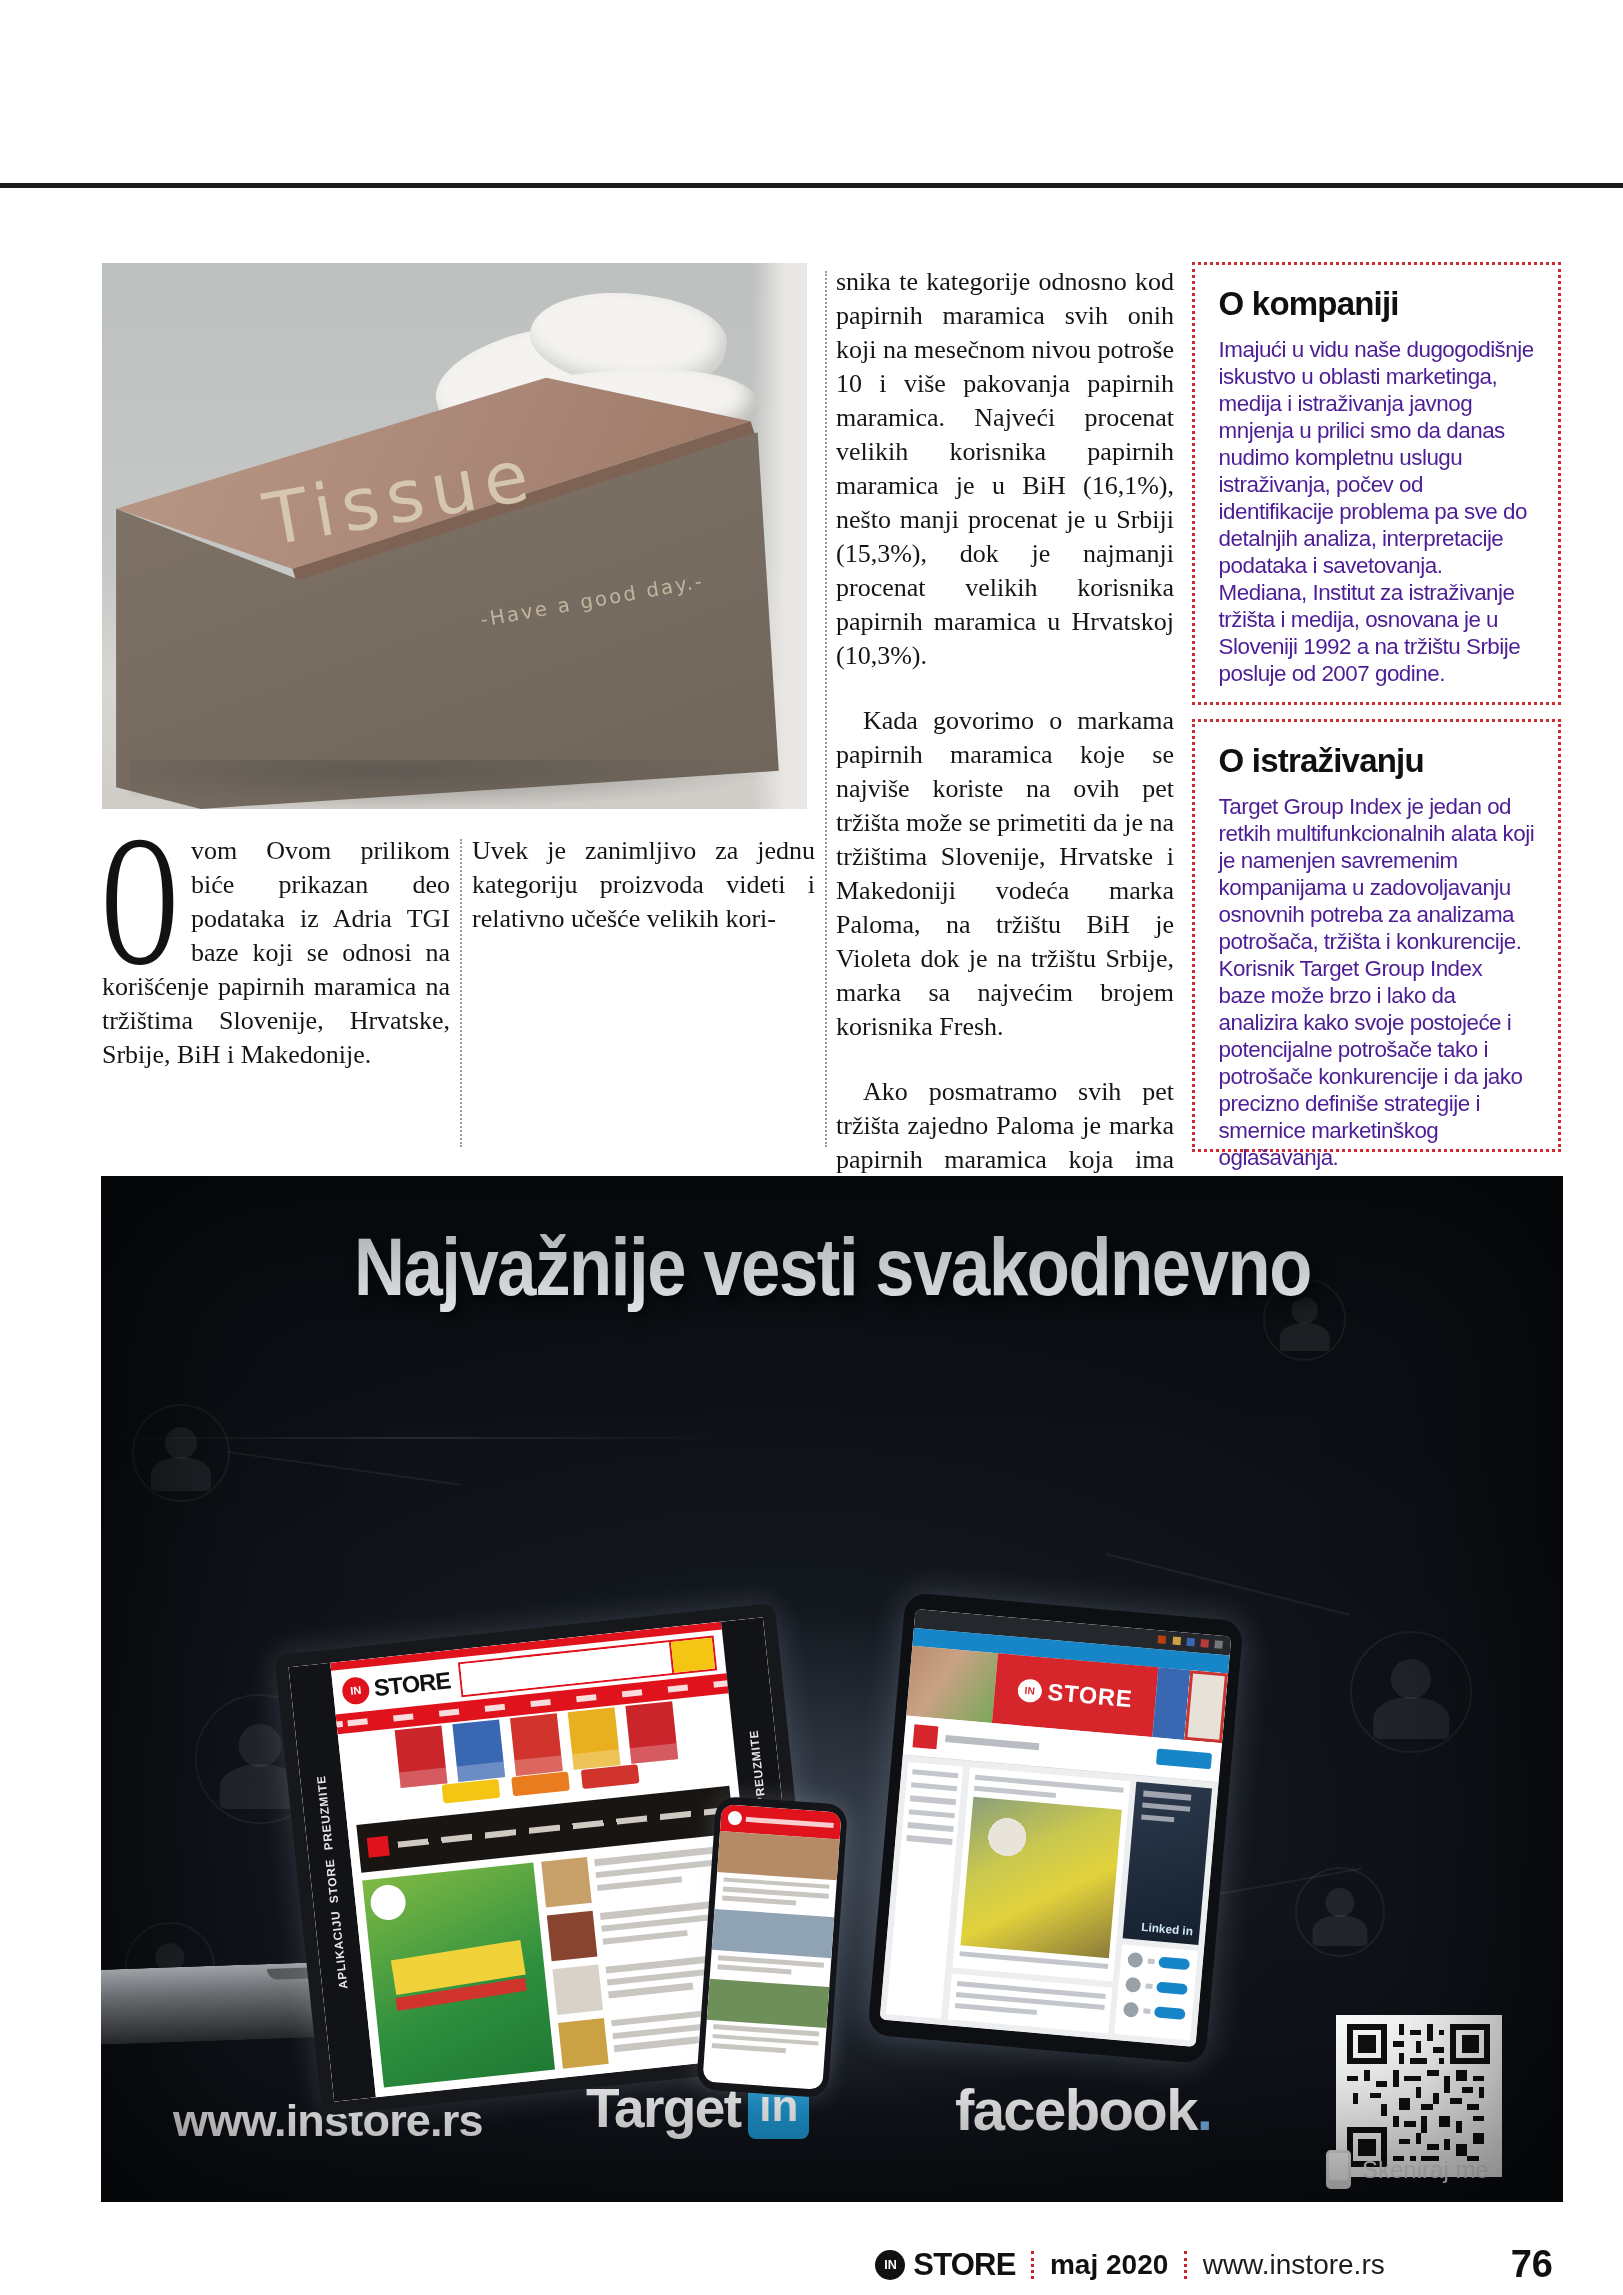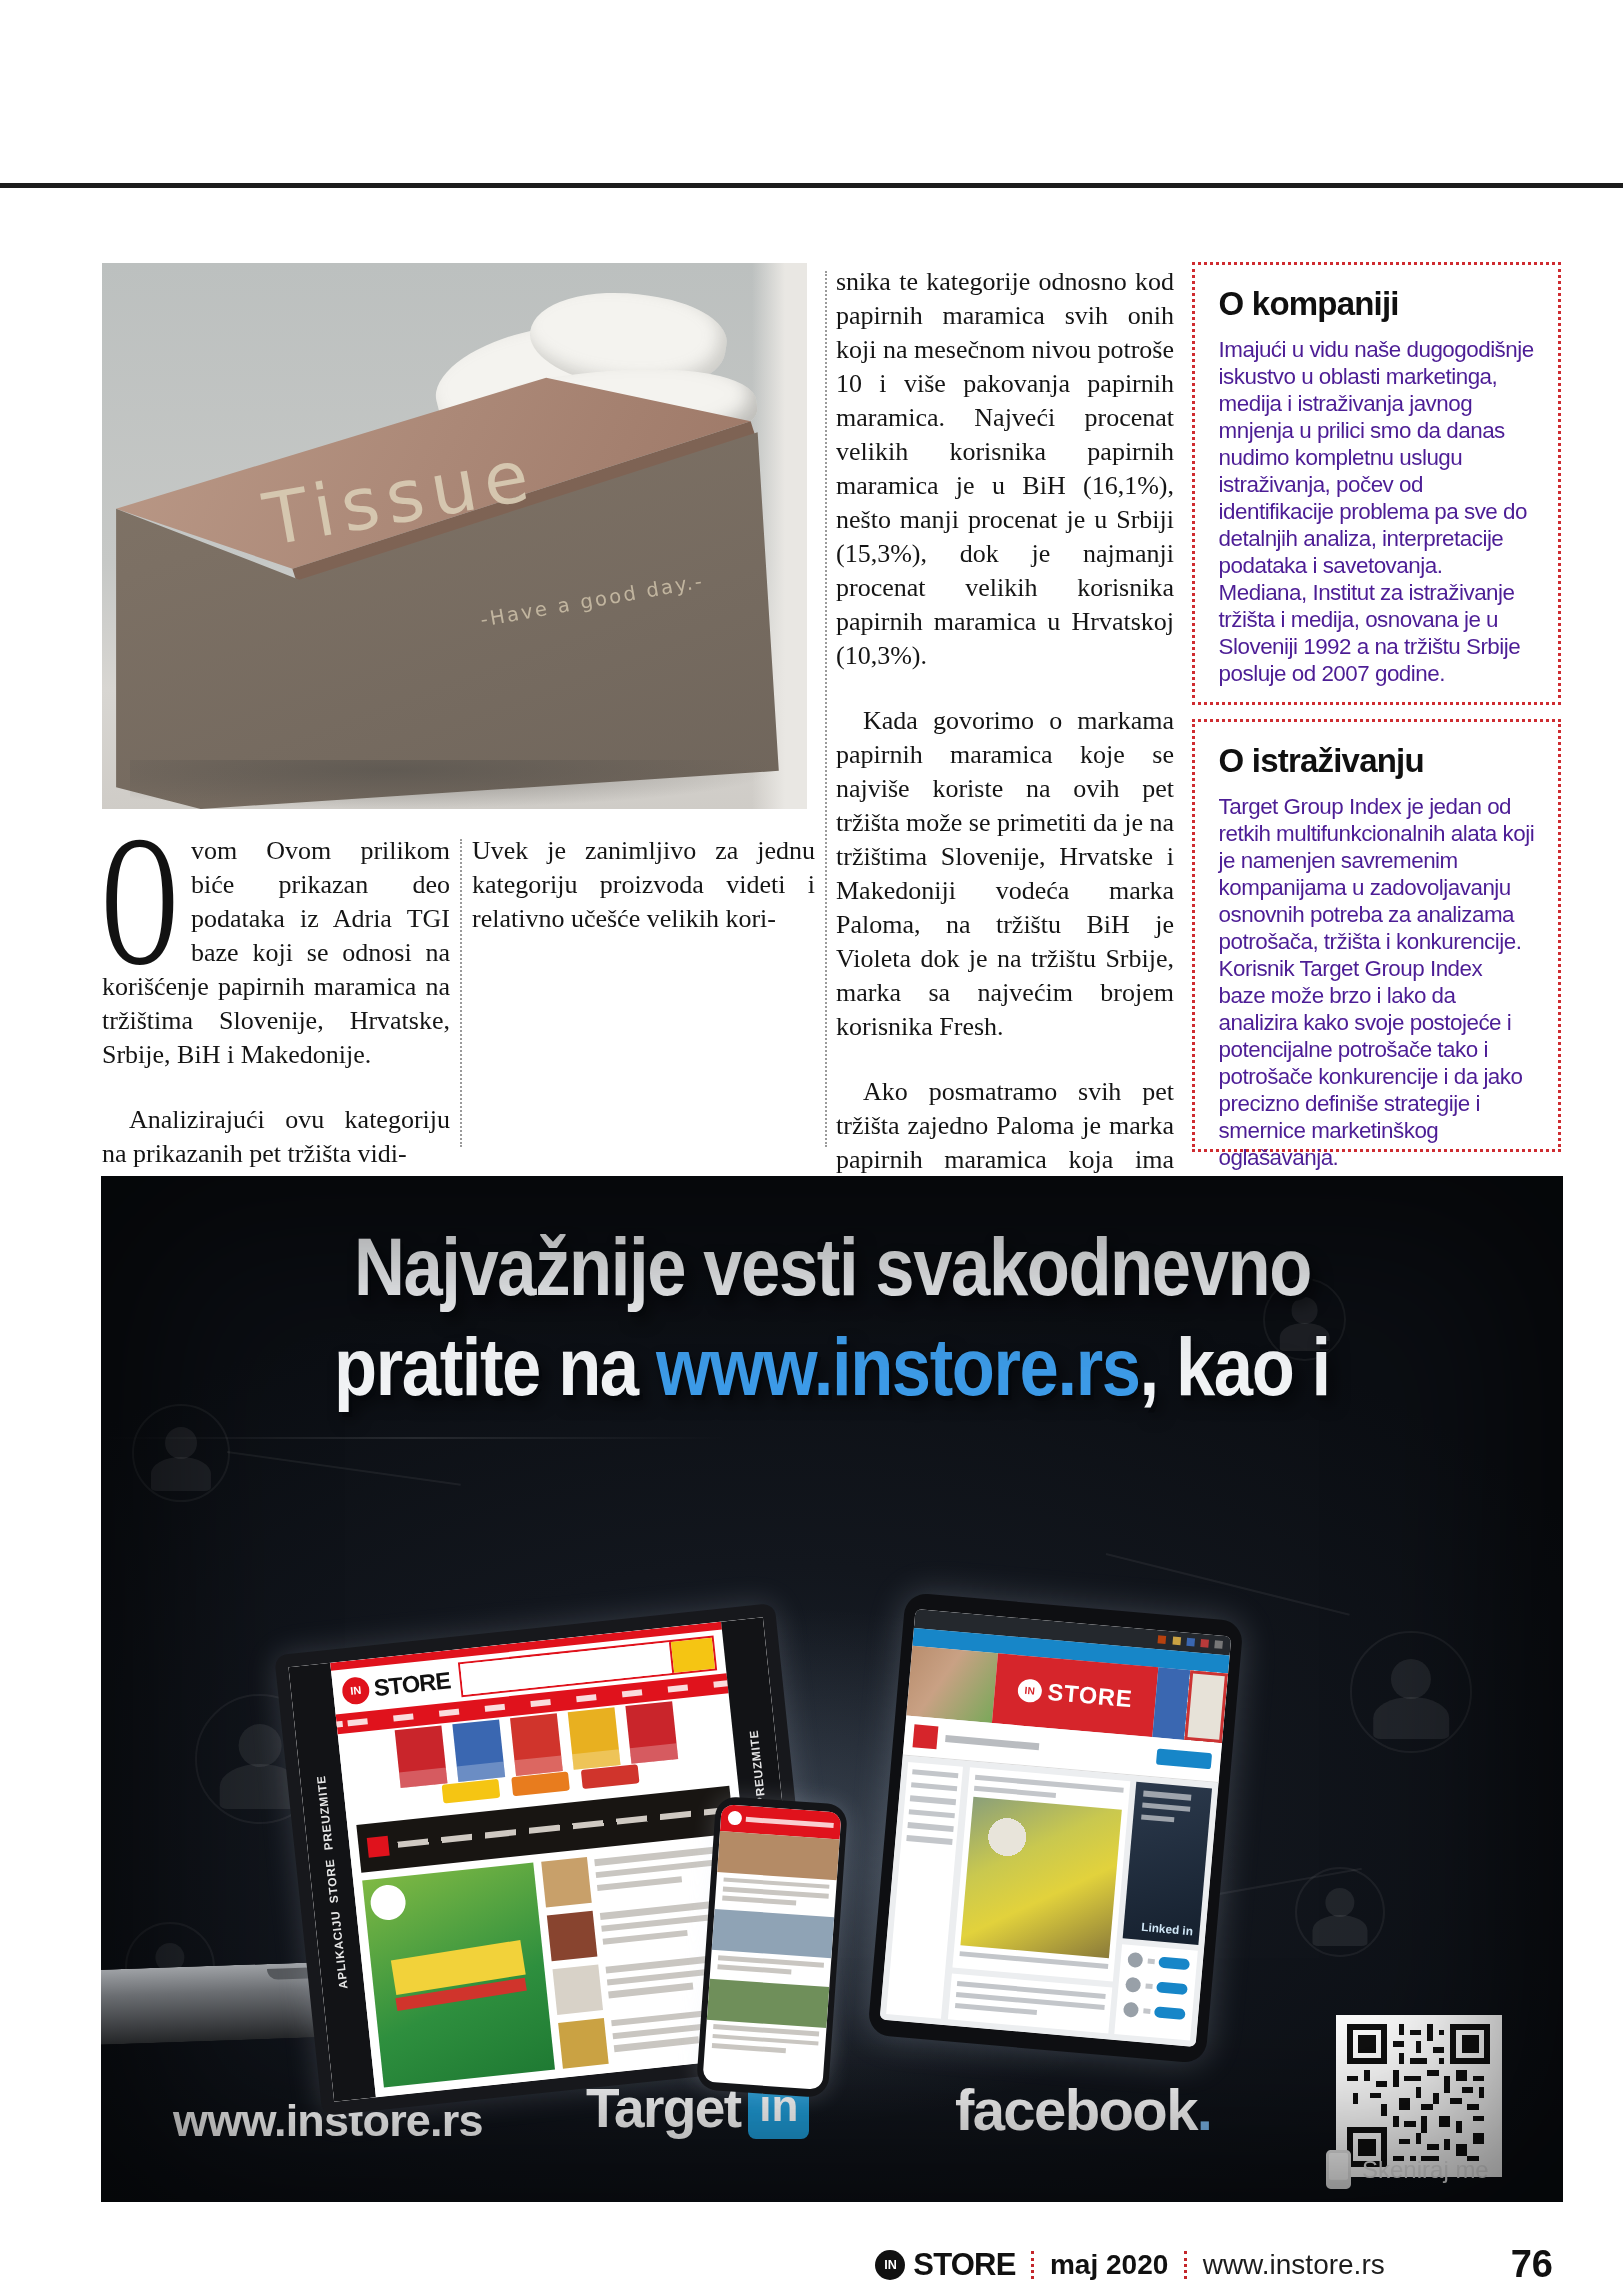--- a/index.html
+++ b/index.html
@@ -231,21 +231,20 @@
     <div class="tissue-word">Tissue</div>
     <div class="tissue-tag">-Have a good day.-</div>
   </div>
 
   <div class="col col1">
     <p>
       <span class="dropcap-box">
           <span>O</span>
         </span><span>vom Ovom prilikom biće prikazan deo podataka iz Adria TGI baze koji se odnosi na korišćenje papirnih maramica na tržištima Slovenije, Hrvatske, Srbije, BiH i Makedonije.</span>
     </p>
-    <p>Analizirajući ovu kategoriju na prikazanih pet tržišta vidi-</p>
   </div>
   <div class="vdots vd1"></div>
   <div class="col col2">
     <p>Uvek je zanimljivo za jednu kategoriju proizvoda videti i relativno učešće velikih kori-</p>
   </div>
   <div class="vdots vd2"></div>
   <div class="col col3">
     <p>snika te kategorije odnosno kod papirnih maramica svih onih koji na mesečnom nivou potroše 10 i više pakovanja papirnih maramica. Najveći procenat velikih korisnika papirnih maramica je u BiH (16,1%), nešto manji procenat je u Srbiji (15,3%), dok je najmanji procenat velikih korisnika papirnih maramica u Hrvatskoj (10,3%).</p>
     <p>Kada govorimo o markama papirnih maramica koje se najviše koriste na ovih pet tržišta može se primetiti da je na tržištima Slovenije, Hrvatske i Makedoniji vodeća marka Paloma, na tržištu BiH je Violeta dok je na tržištu Srbije, marka sa najvećim brojem korisnika Fresh.</p>
     <p>Ako posmatramo svih pet tržišta zajedno Paloma je marka papirnih maramica koja ima najveći broj korisnika. Ukupno je na ovih pet tržišta približno četiri miliona građana koristilo Palomu u poslednjih 12 meseci.</p>
@@ -287,21 +286,20 @@
         <div class="head"></div>
         <div class="body"></div>
       </div>
     <div class="netline" style="left:126px;top:275px;width:236px;transform:rotate(8deg);"></div>
     <div class="netline" style="left:204px;top:581px;width:283px;transform:rotate(-6deg);"></div>
     <div class="netline" style="left:1005px;top:377px;width:251px;transform:rotate(14deg);"></div>
     <div class="netline" style="left:1044px;top:730px;width:220px;transform:rotate(-10deg);"></div>
 
     <div class="headline">
       <div class="hl-line"><span><span>Najvažnije vesti svakodnevno</span></span></div>
-      <div class="hl-line"><span><span>pratite na </span><span class="hl-blue">www.instore.rs</span><span>, kao i</span></span></div>
     </div>
 
     <div class="dev-glow"></div>
 
     <div class="laptop-base"></div>
     <div class="laptop">
       <div class="laptop-screen">
         <div class="site">
           <div class="rail">
             <span>PREUZMITE</span>

